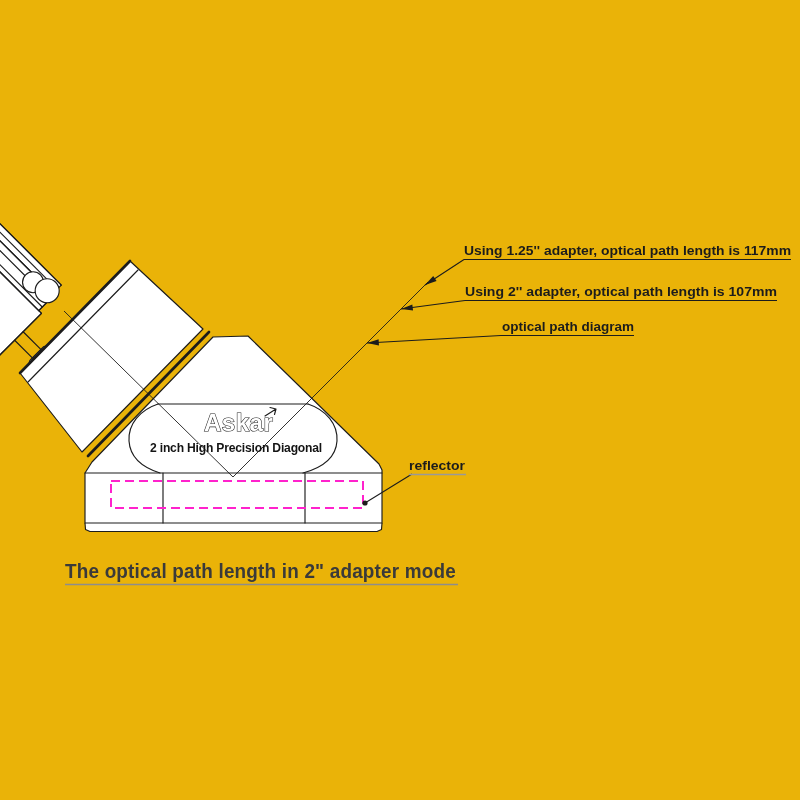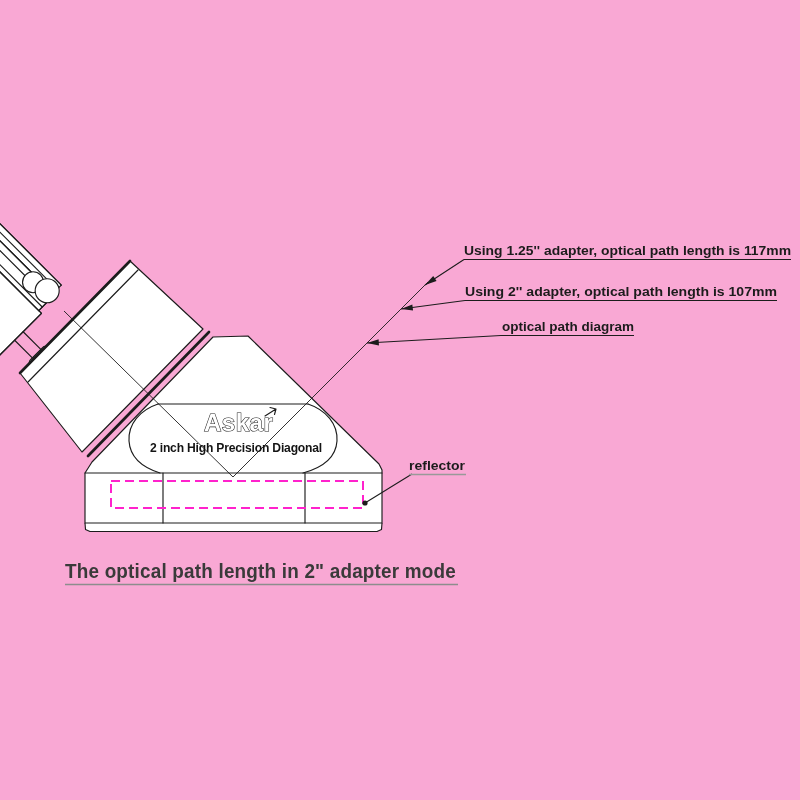--- a/index.html
+++ b/index.html
@@ -1,16 +1,16 @@
 <!DOCTYPE html>
 <html><head>
 <meta charset="utf-8">
 <style>
   html,body{margin:0;padding:0;background:#ffffff;}
-  .stage{position:relative;width:800px;height:800px;background:#f9a8d4;overflow:hidden;
+  .stage{position:relative;width:800px;height:800px;background:#eab308;overflow:hidden;
          font-family:"Liberation Sans", sans-serif;}
   svg{display:block;}
   .ink{stroke:#1c1c1c;fill:none;stroke-width:1.15;stroke-linecap:round;stroke-linejoin:round;}
   .ink-fill{stroke:#1c1c1c;fill:#ffffff;stroke-width:1.15;stroke-linejoin:round;}
   .thick{stroke:#1c1c1c;fill:none;stroke-width:2.7;stroke-linecap:round;}
   .thin{stroke:#1c1c1c;fill:none;stroke-width:0.9;}
   .lead{stroke:#1c1c1c;fill:none;stroke-width:1.05;}
   .cad-label{font-family:"Liberation Sans", sans-serif;font-weight:bold;font-size:13.5px;fill:#1c1c1c;}
   .underline{stroke:#1c1c1c;stroke-width:1.2;}
   .brand{font-family:"Liberation Sans", sans-serif;font-weight:bold;font-size:24px;

